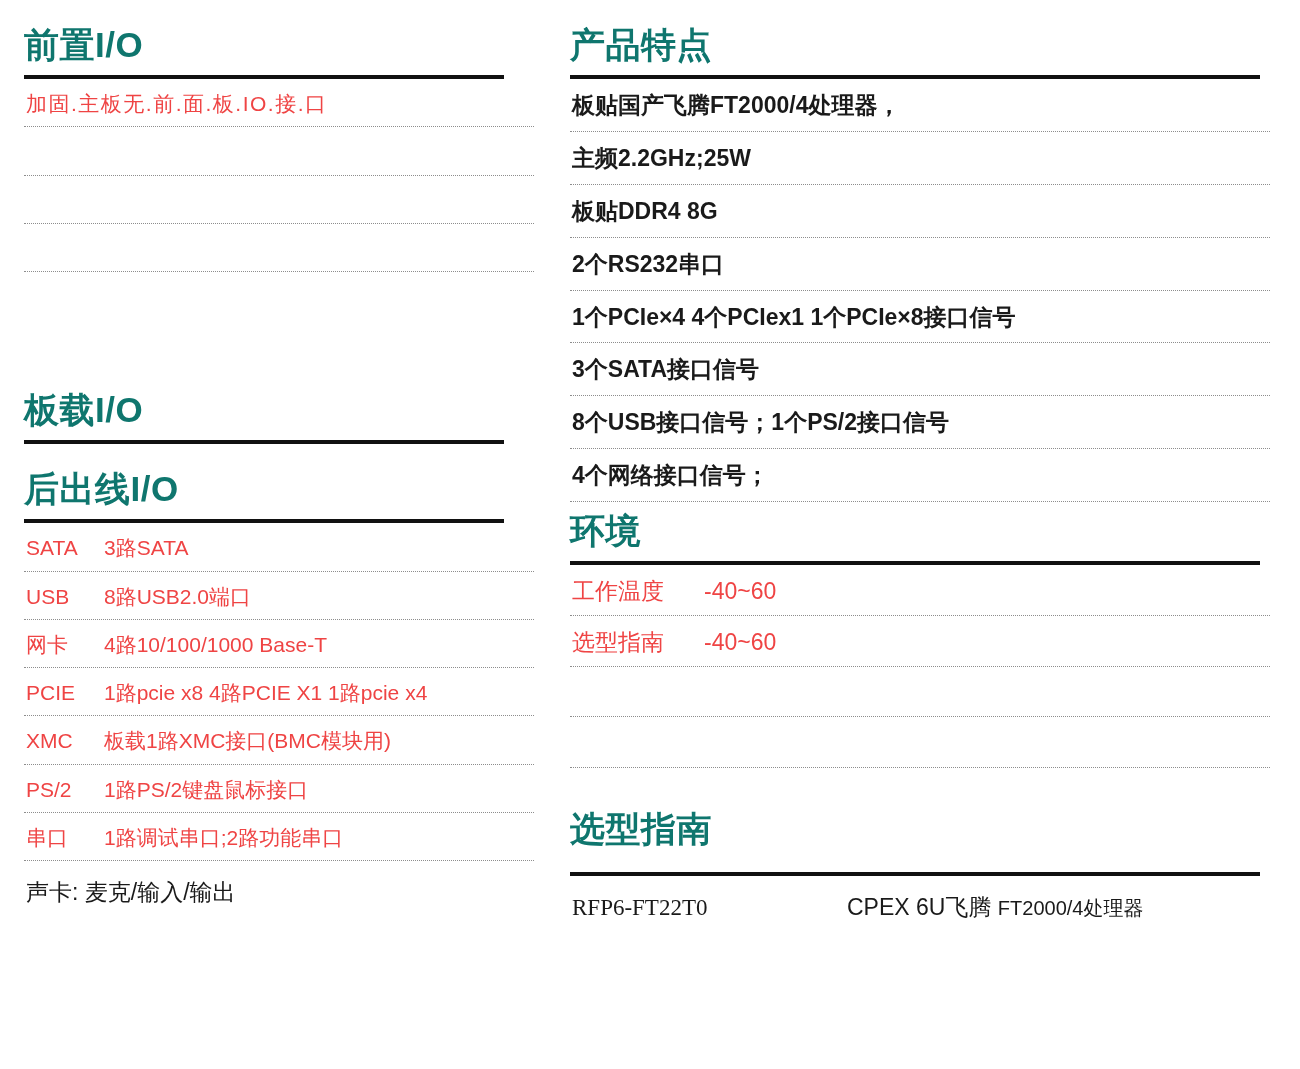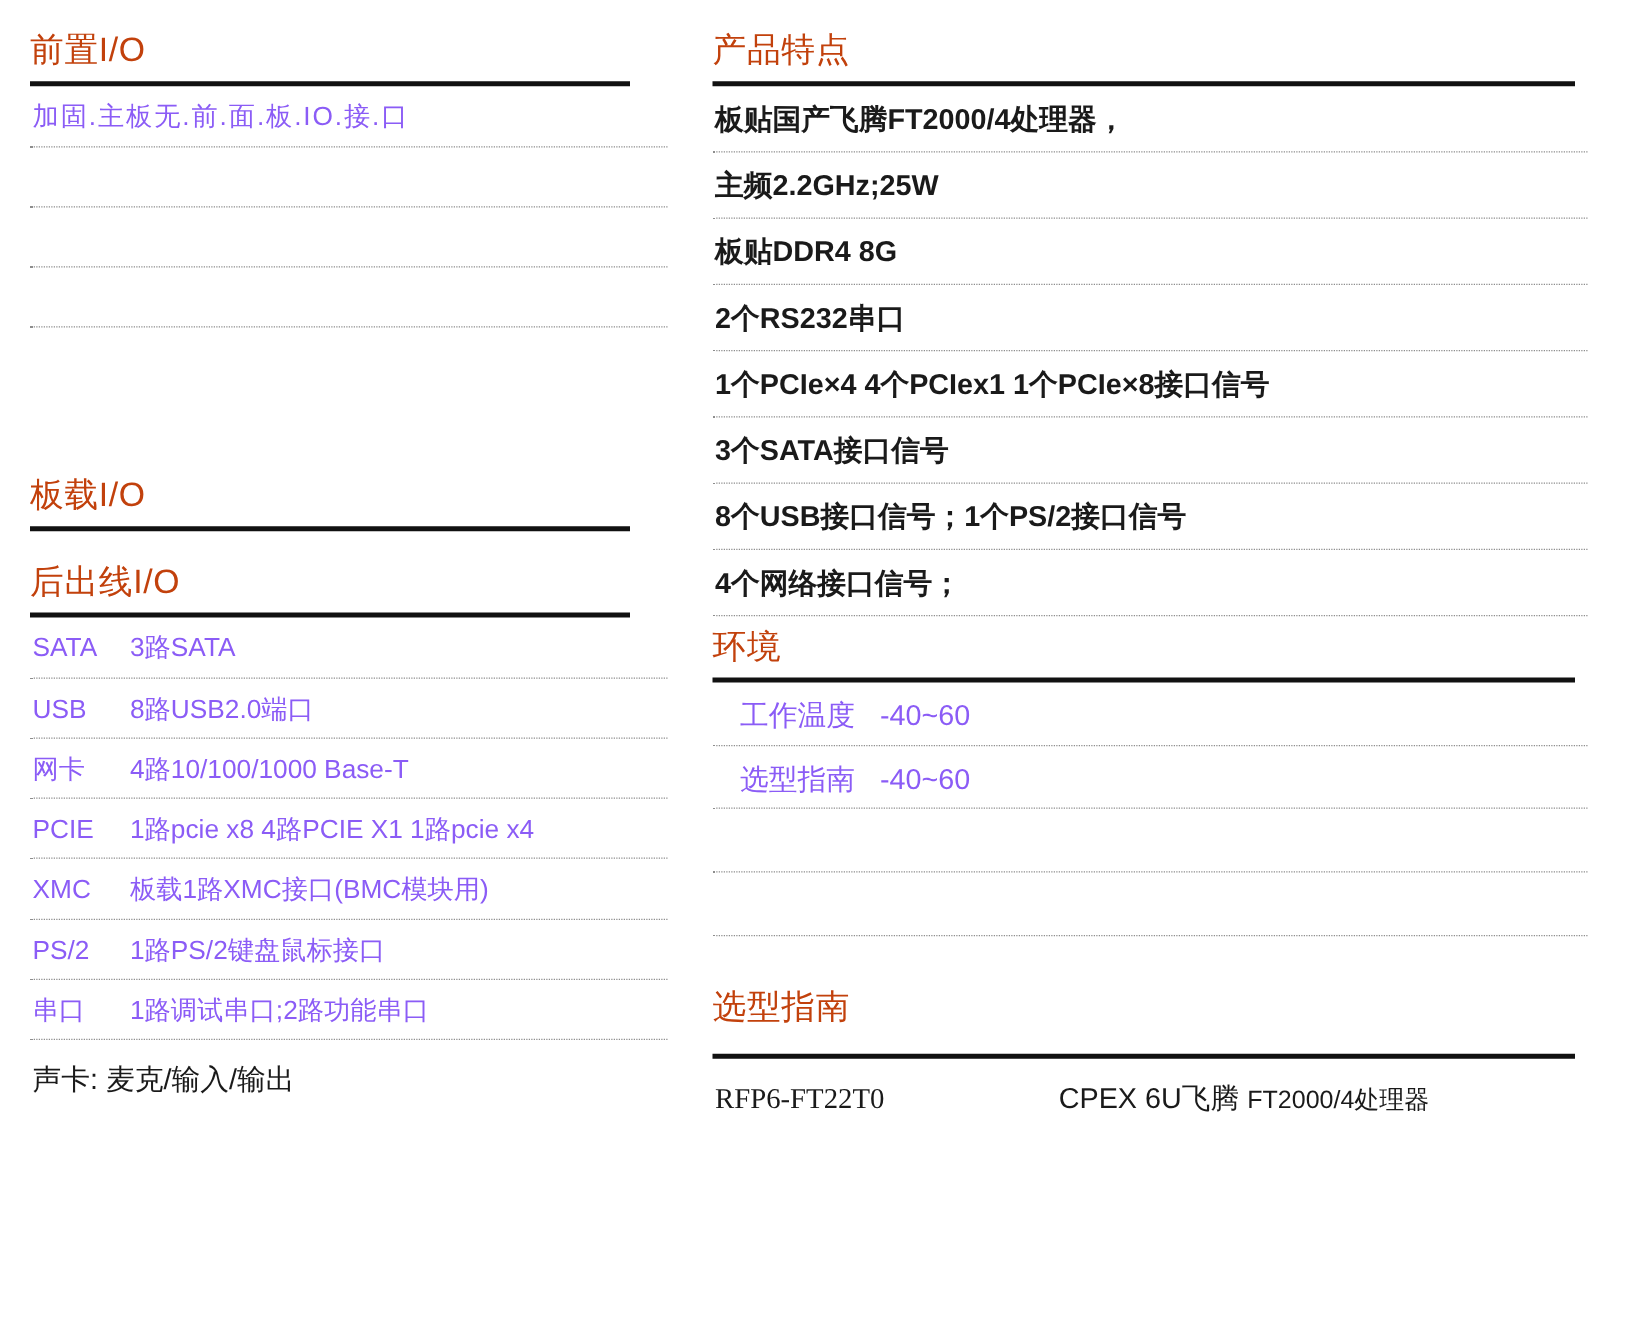--- a/index.html
+++ b/index.html
@@ -26,44 +26,44 @@
     top: 0;
     width: 510px;
   }
   .col-right {
     position: absolute;
     left: 570px;
     top: 0;
     width: 700px;
   }
   .section-title {
-    color: #c2410c;
-    font-size: 27px;
-    font-weight: normal;
+    color: #0f766e;
+    font-size: 35px;
+    font-weight: bold;
     letter-spacing: 0.5px;
     line-height: 1.2;
   }
   .rule-thick {
     border-top: 4px solid #111111;
     margin-top: 9px;
   }
   .rule-thick.wide {
     width: 480px;
   }
   .rule-thick.right {
     width: 690px;
   }
   .dotted-row {
     border-bottom: 1px dotted #8d8d8d;
     font-size: 21px;
     line-height: 1.25;
     padding: 12px 2px 9px 2px;
     white-space: nowrap;
     overflow: hidden;
-    color: #8b5cf6;
+    color: #ef4444;
   }
   .dotted-row.empty {
     color: transparent;
   }
   .dotted-row.big {
     font-size: 23px;
     padding: 13px 2px 10px 2px;
   }
   .row-label {
     display: inline-block;
@@ -103,21 +103,20 @@
     font-size: 23px;
     padding: 16px 2px 6px 2px;
     white-space: nowrap;
   }
   .env-block .dotted-row {
     font-size: 23px;
   }
   .env-label {
     display: inline-block;
     min-width: 132px;
-    text-align: center;
   }
 </style>
 </head>
 <body>
 
 <div class="page">
 
   <div class="col-left">
 
     <div class="spacer-24"></div>

